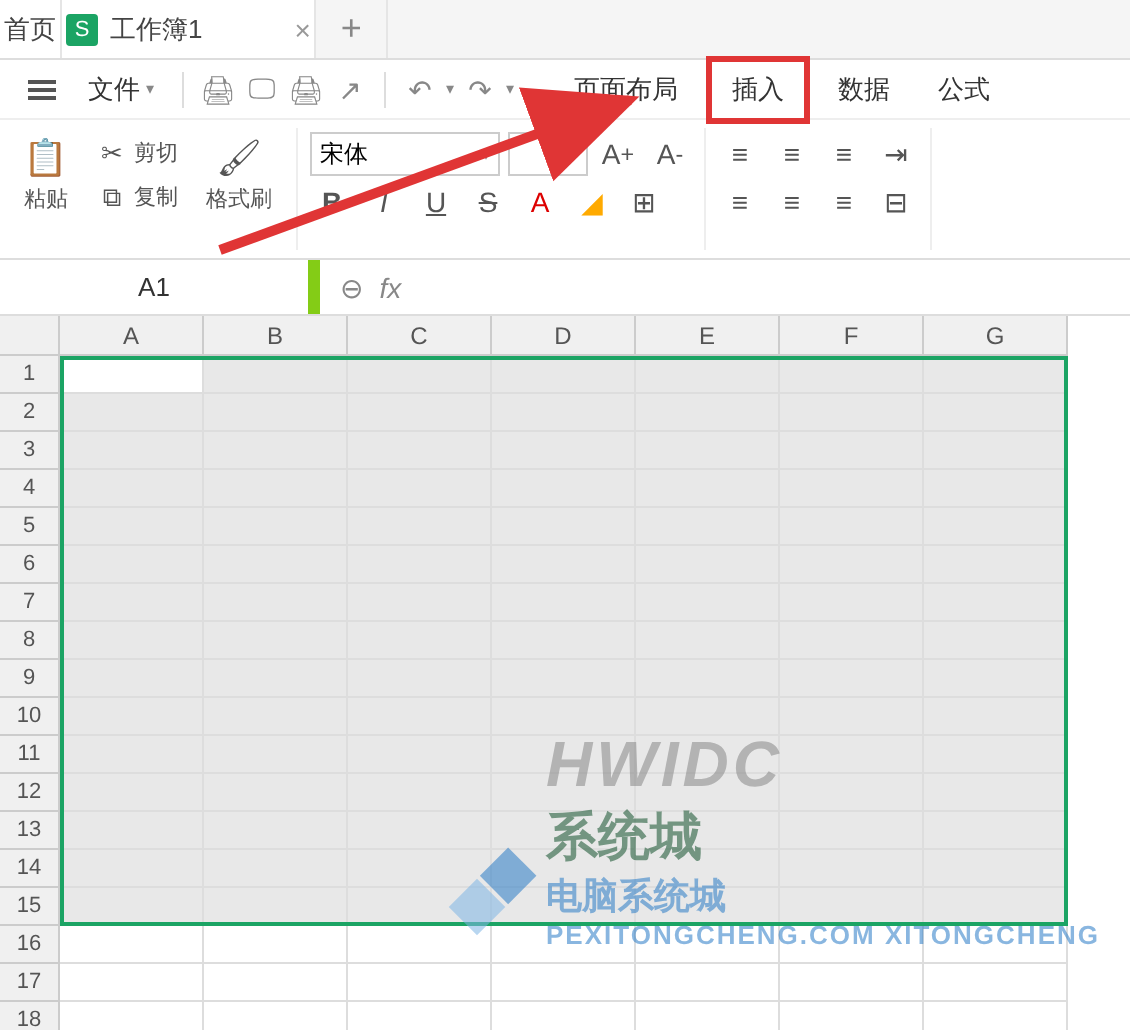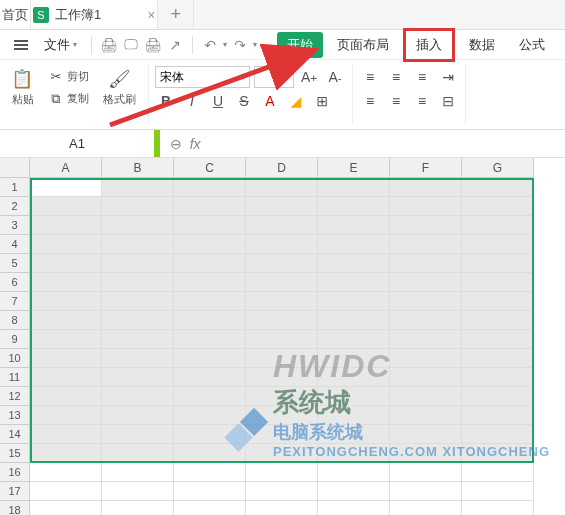--- a/index.html
+++ b/index.html
@@ -56,21 +56,21 @@
   .cell { width: 72px; height: 19px; border-right: 1px solid #ddd; border-bottom: 1px solid #ddd; background: #fff; }
   .cell.sel { background: #e8e8e8; }
   .cell.active { background: #fff; }
 
   .selection-border { position: absolute; border: 2px solid #1ba464; pointer-events: none; }
 
   
   .arrow-svg { position: absolute; left: 0; top: 0; width: 565px; height: 515px; pointer-events: none; }
 
   
-  .watermark { position: absolute; right: 15px; bottom: 56px; opacity: 0.55; pointer-events: none; }
+  .watermark { position: absolute; right: 15px; bottom: 40px; opacity: 0.55; pointer-events: none; }
   .wm-text { font-size: 32px; font-weight: 700; color: #888; font-style: italic; letter-spacing: 2px; }
   .wm-cn { font-size: 26px; font-weight: 700; color: #14532d; }
   .wm-url { font-size: 13px; color: #2a7cc7; font-weight: 600; letter-spacing: 1px; }
   .wm-logo { position: absolute; left: -50px; top: 20px; }
 </style>
 </head>
 <body>
 
 <div class="tabs">
   <div class="tab home">
@@ -100,21 +100,20 @@
   <span class="tool-icon">🖨</span>
   <span class="tool-icon">🖵</span>
   <span class="tool-icon">🖨</span>
   <span class="tool-icon">↗</span>
   <div class="sep"></div>
   <span class="tool-icon">↶</span>
   <span class="dd">▾</span>
   <span class="tool-icon">↷</span>
   <span class="dd">▾</span>
   <div style="width:12px"></div>
-  <div class="ribbon-tab active"><span>开始</span></div>
   <div class="ribbon-tab"><span>页面布局</span></div>
   <div class="ribbon-tab highlight"><span>插入</span></div>
   <div class="ribbon-tab"><span>数据</span></div>
   <div class="ribbon-tab"><span>公式</span></div>
 </div>
 
 <div class="ribbon">
   <div class="ribbon-group">
     <div class="ribbon-row">
       <div class="big-btn">

